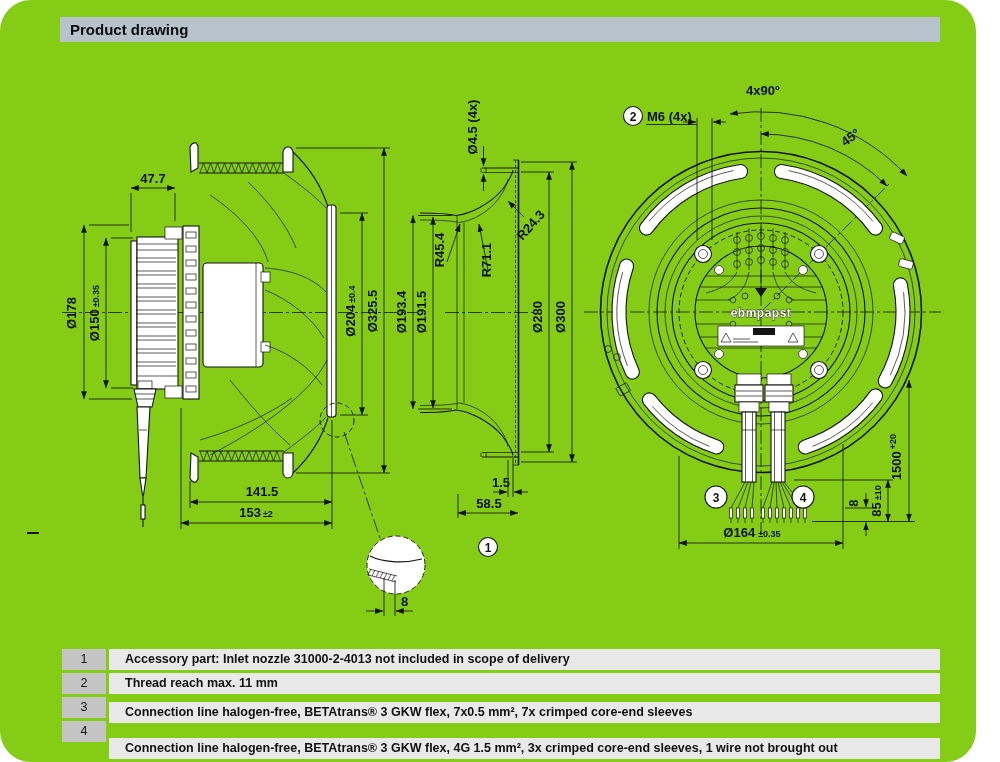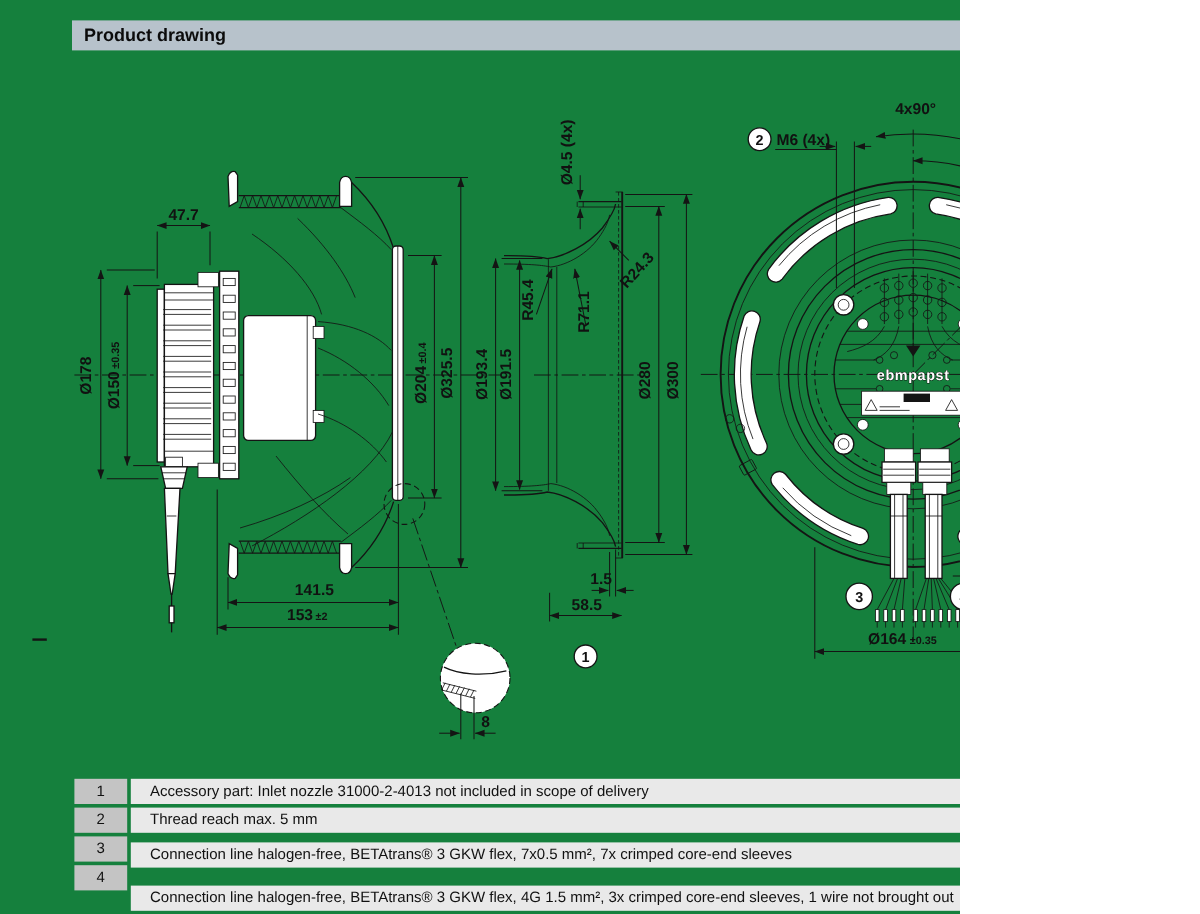--- a/index.html
+++ b/index.html
@@ -1,17 +1,17 @@
 <!DOCTYPE html>
 <html><head>
 <meta charset="utf-8">
 <style>
   html,body{margin:0;padding:0;background:#fff;}
-  .stage{position:relative;width:800px;height:762px;background:#15803d;
-         font-family:"Liberation Sans",sans-serif;color:#111;overflow:hidden;}
+  .stage{position:relative;width:976px;height:762px;background:#84cc16;
+         font-family:"Liberation Sans",sans-serif;color:#111;overflow:hidden;border-radius:31px;}
   .hdr{position:absolute;left:60px;top:17px;width:880px;height:25px;
        background:#b7c2cb;box-sizing:border-box;padding-left:10px;
        font-size:15px;font-weight:bold;line-height:25px;color:#0b0b0b;}
   svg{position:absolute;left:0;top:0;}
   svg text{font-family:"Liberation Sans",sans-serif;fill:#111;}
   .dim{font-size:13px;font-weight:bold;}
   .dimS{font-size:9px;font-weight:bold;}
   .call{font-size:12px;font-weight:bold;}
   .logoT{font-size:12px;font-weight:bold;letter-spacing:.5px;fill:#fff;
          stroke:#141414;stroke-width:.8px;}
@@ -19,21 +19,21 @@
   .lnT{stroke:#141414;stroke-width:.7;fill:none;}
   .lnB{stroke:#141414;stroke-width:1.6;fill:none;}
   .dl{stroke:#141414;stroke-width:.85;fill:none;}
   .cl{stroke:#141414;stroke-width:.8;fill:none;stroke-dasharray:14 3 3 3;}
   .dash{stroke:#141414;stroke-width:.9;fill:none;stroke-dasharray:5 3;}
   .wfill{fill:#fff;}
   .note-num{position:absolute;left:62px;width:44px;height:21px;background:#c4c4c4;
             font-size:12.5px;line-height:21px;text-align:center;}
   .note-txt{position:absolute;left:109px;width:831px;height:21px;background:#e9e9e9;
             font-size:12.5px;line-height:21px;box-sizing:border-box;padding-left:16px;
-            white-space:nowrap;overflow:hidden;}
+            white-space:nowrap;overflow:hidden;font-weight:bold;}
 </style>
 </head>
 <body>
 
 <div class="stage">
 
   <div class="hdr">Product drawing</div>
 
   <svg width="1000" height="645" viewBox="0 0 1000 645">
     <defs>
@@ -489,20 +489,20 @@
         <line class="dl" x1="866" y1="536" x2="866" y2="522.5" marker-end="url(#arr)"></line>
         <text class="dim" transform="rotate(-90 858 503)" x="858" y="503" text-anchor="middle">8</text>
       </g>
     </g>
   </svg>
 
   <div>
     <div class="note-num" style="top:649px">1</div>
     <div class="note-txt" style="top:649px">Accessory part: Inlet nozzle 31000-2-4013 not included in scope of delivery</div>
     <div class="note-num" style="top:673px">2</div>
-    <div class="note-txt" style="top:673px">Thread reach max. 5 mm</div>
+    <div class="note-txt" style="top:673px">Thread reach max. 11 mm</div>
     <div class="note-num" style="top:697px">3</div>
     <div class="note-txt" style="top:738px">Connection line halogen-free, BETAtrans® 3 GKW flex, 4G 1.5 mm², 3x crimped core-end sleeves, 1 wire not brought out</div>
     <div class="note-num" style="top:721px">4</div>
     <div class="note-txt" style="top:702px">Connection line halogen-free, BETAtrans® 3 GKW flex, 7x0.5 mm², 7x crimped core-end sleeves</div>
   </div>
 
 </div>
 
 </body></html>

